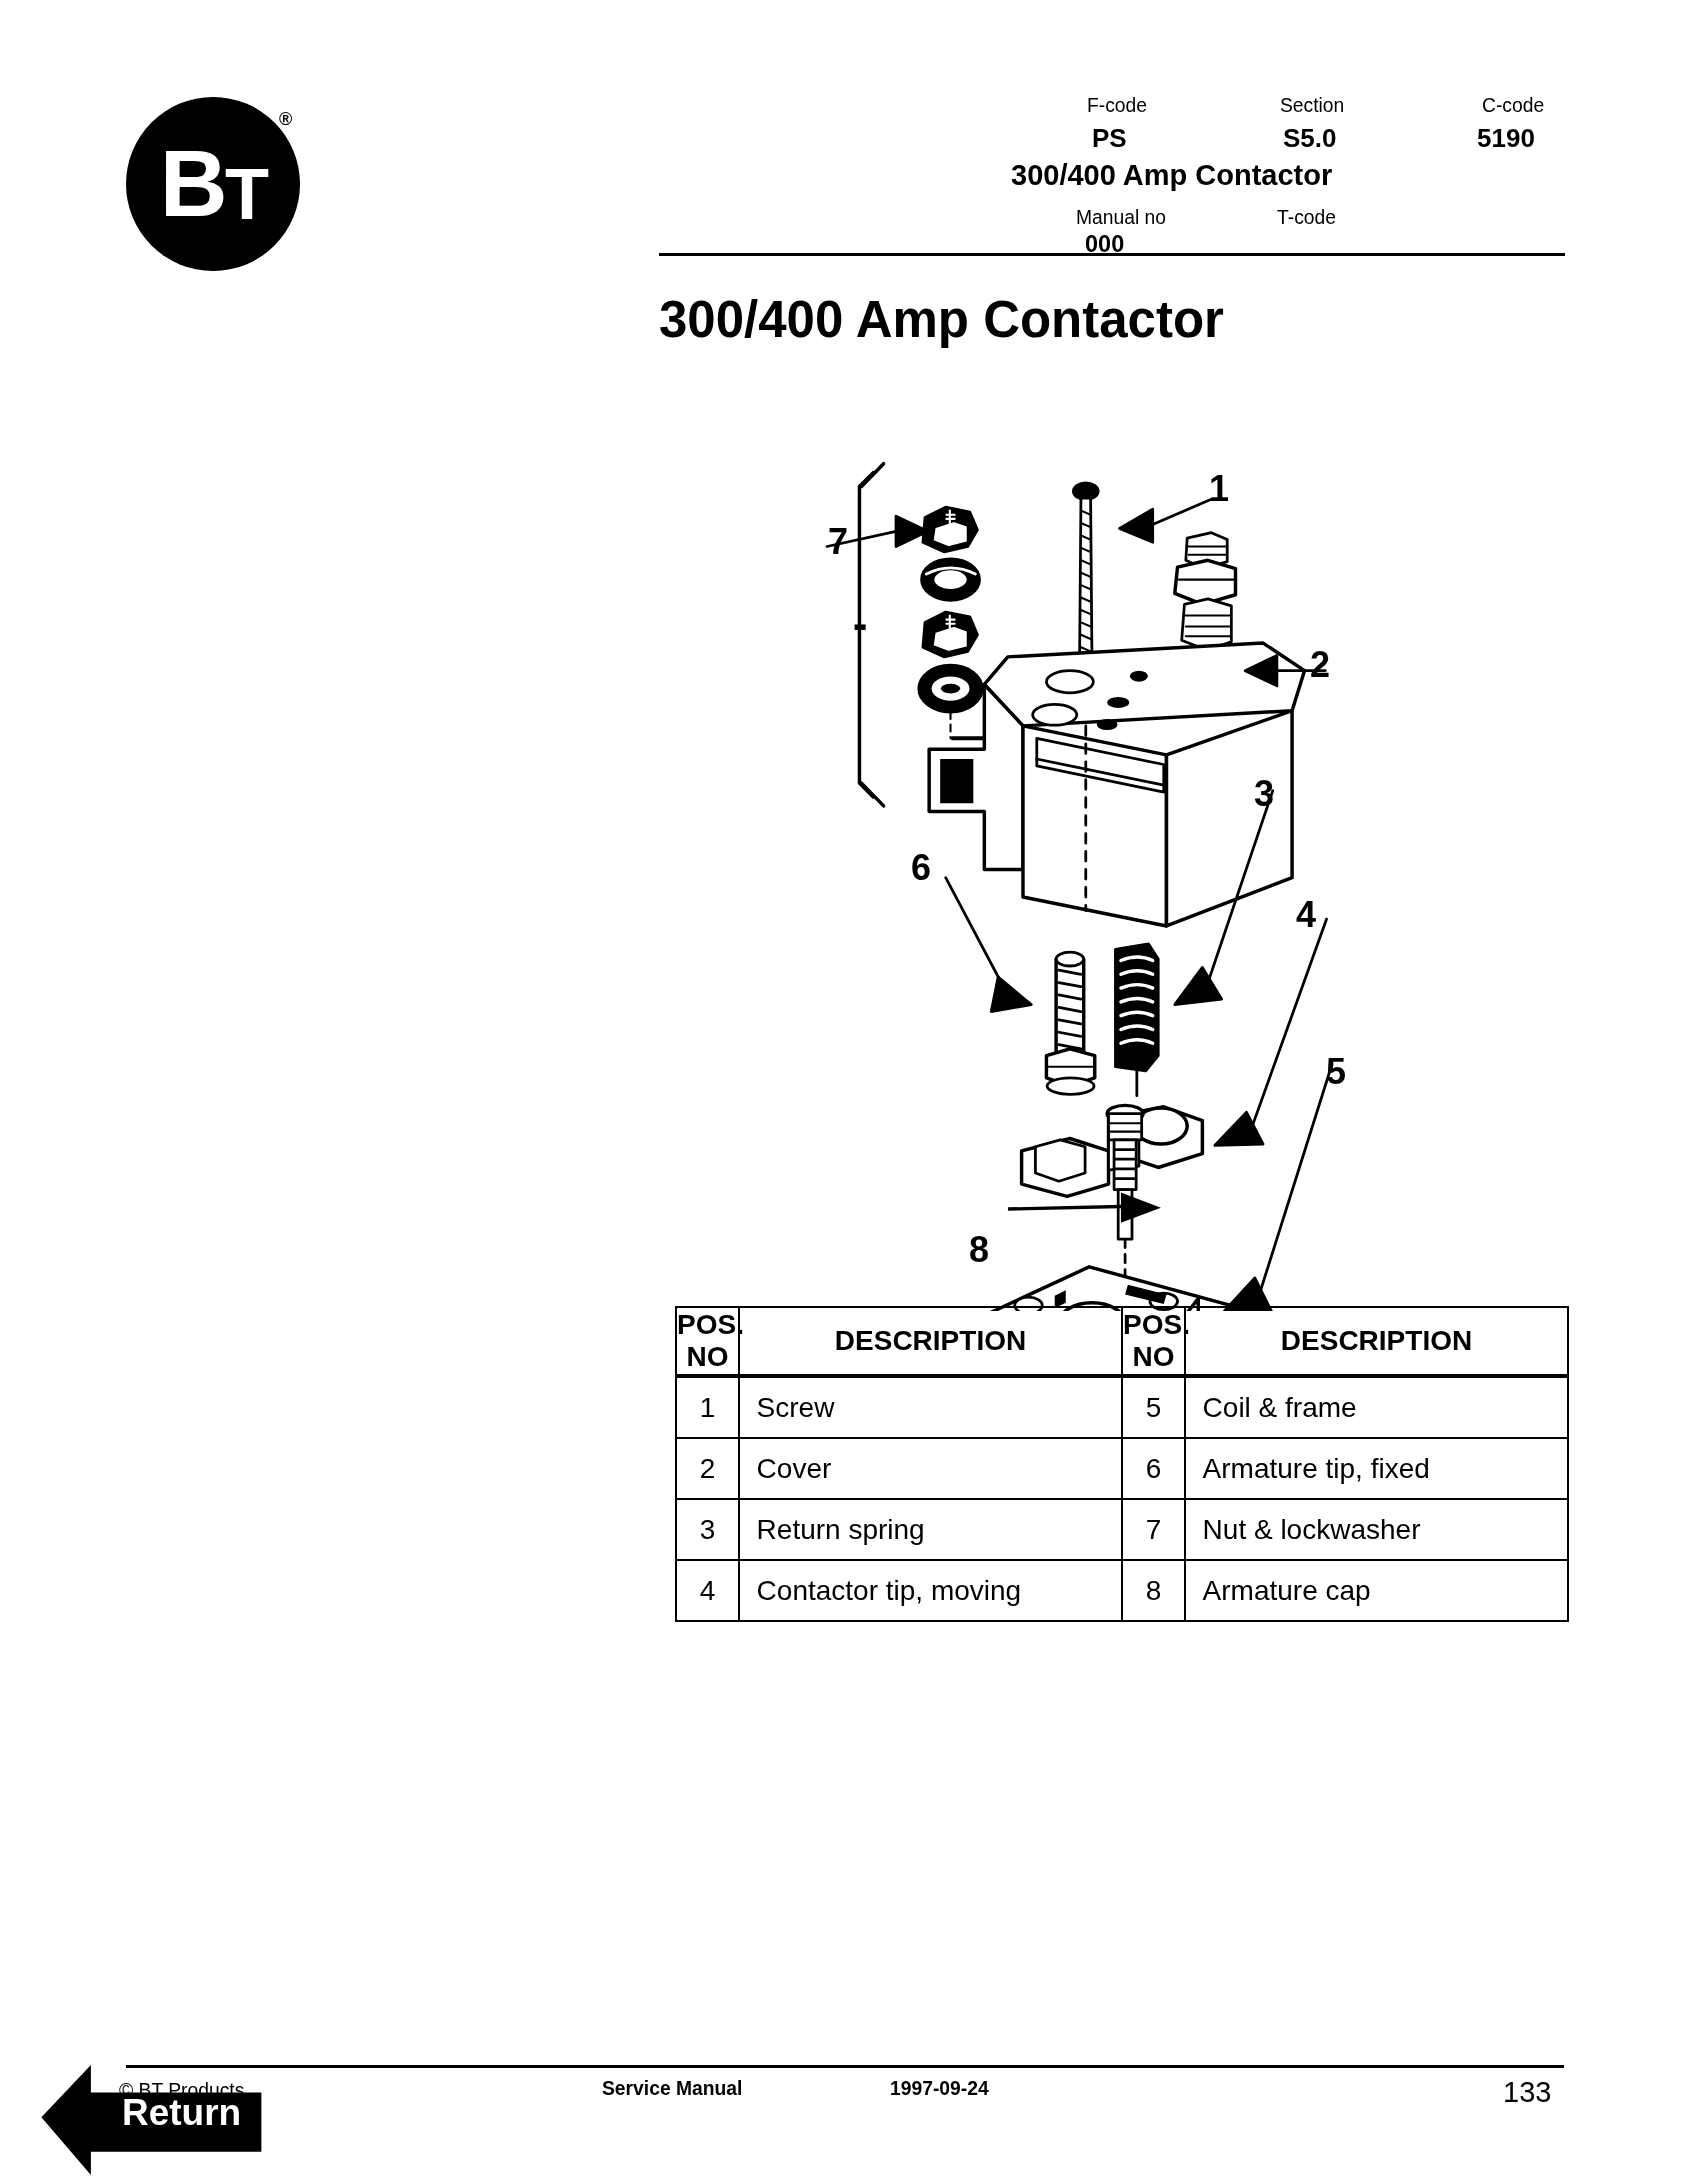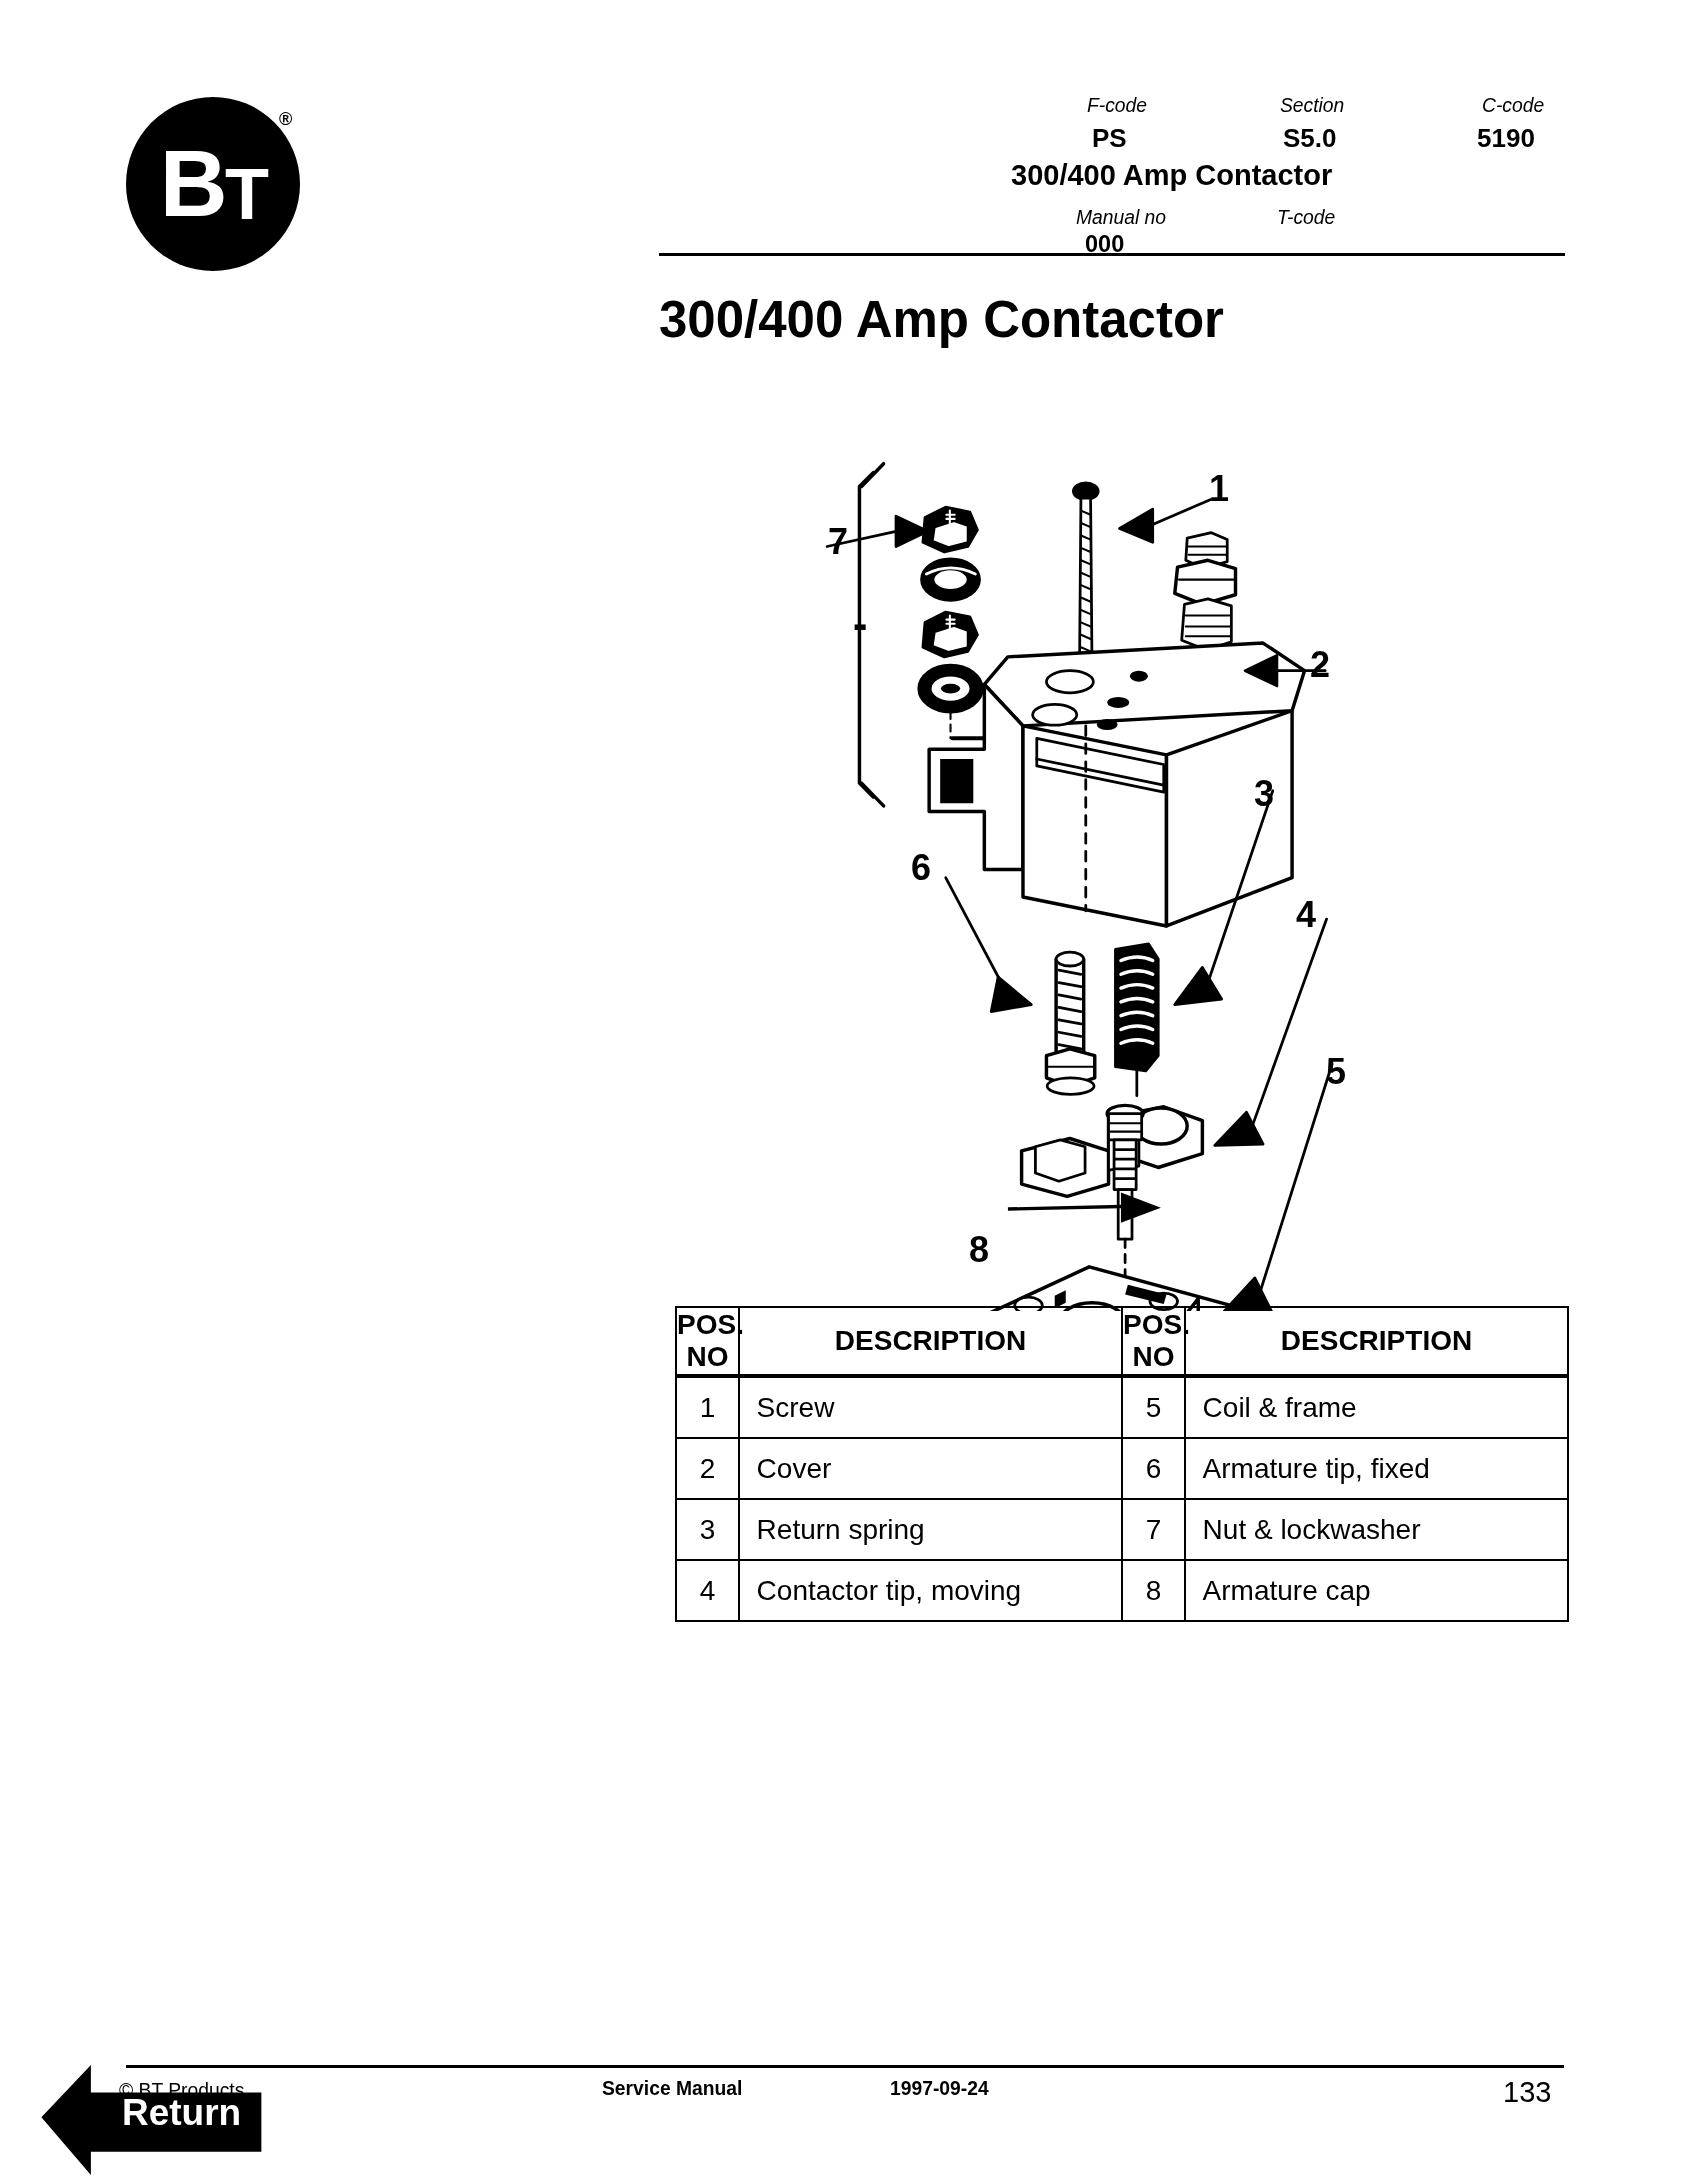--- a/index.html
+++ b/index.html
@@ -66,21 +66,20 @@
     left: 659px;
     top: 83px;
     width: 907px;
     height: 173px;
   }
   .hdr-label {
     position: absolute;
     font-size: 19.3px;
     font-weight: normal;
     white-space: nowrap;
-    font-style: italic;
   }
   .hdr-value {
     position: absolute;
     font-size: 26px;
     font-weight: bold;
     white-space: nowrap;
   }
   #hdr-fcode-label  { left: 428px; top: 12.4px; }
   #hdr-fcode-value  { left: 433px; top: 40px; }
   #hdr-section-label{ left: 621px; top: 12.4px; }

